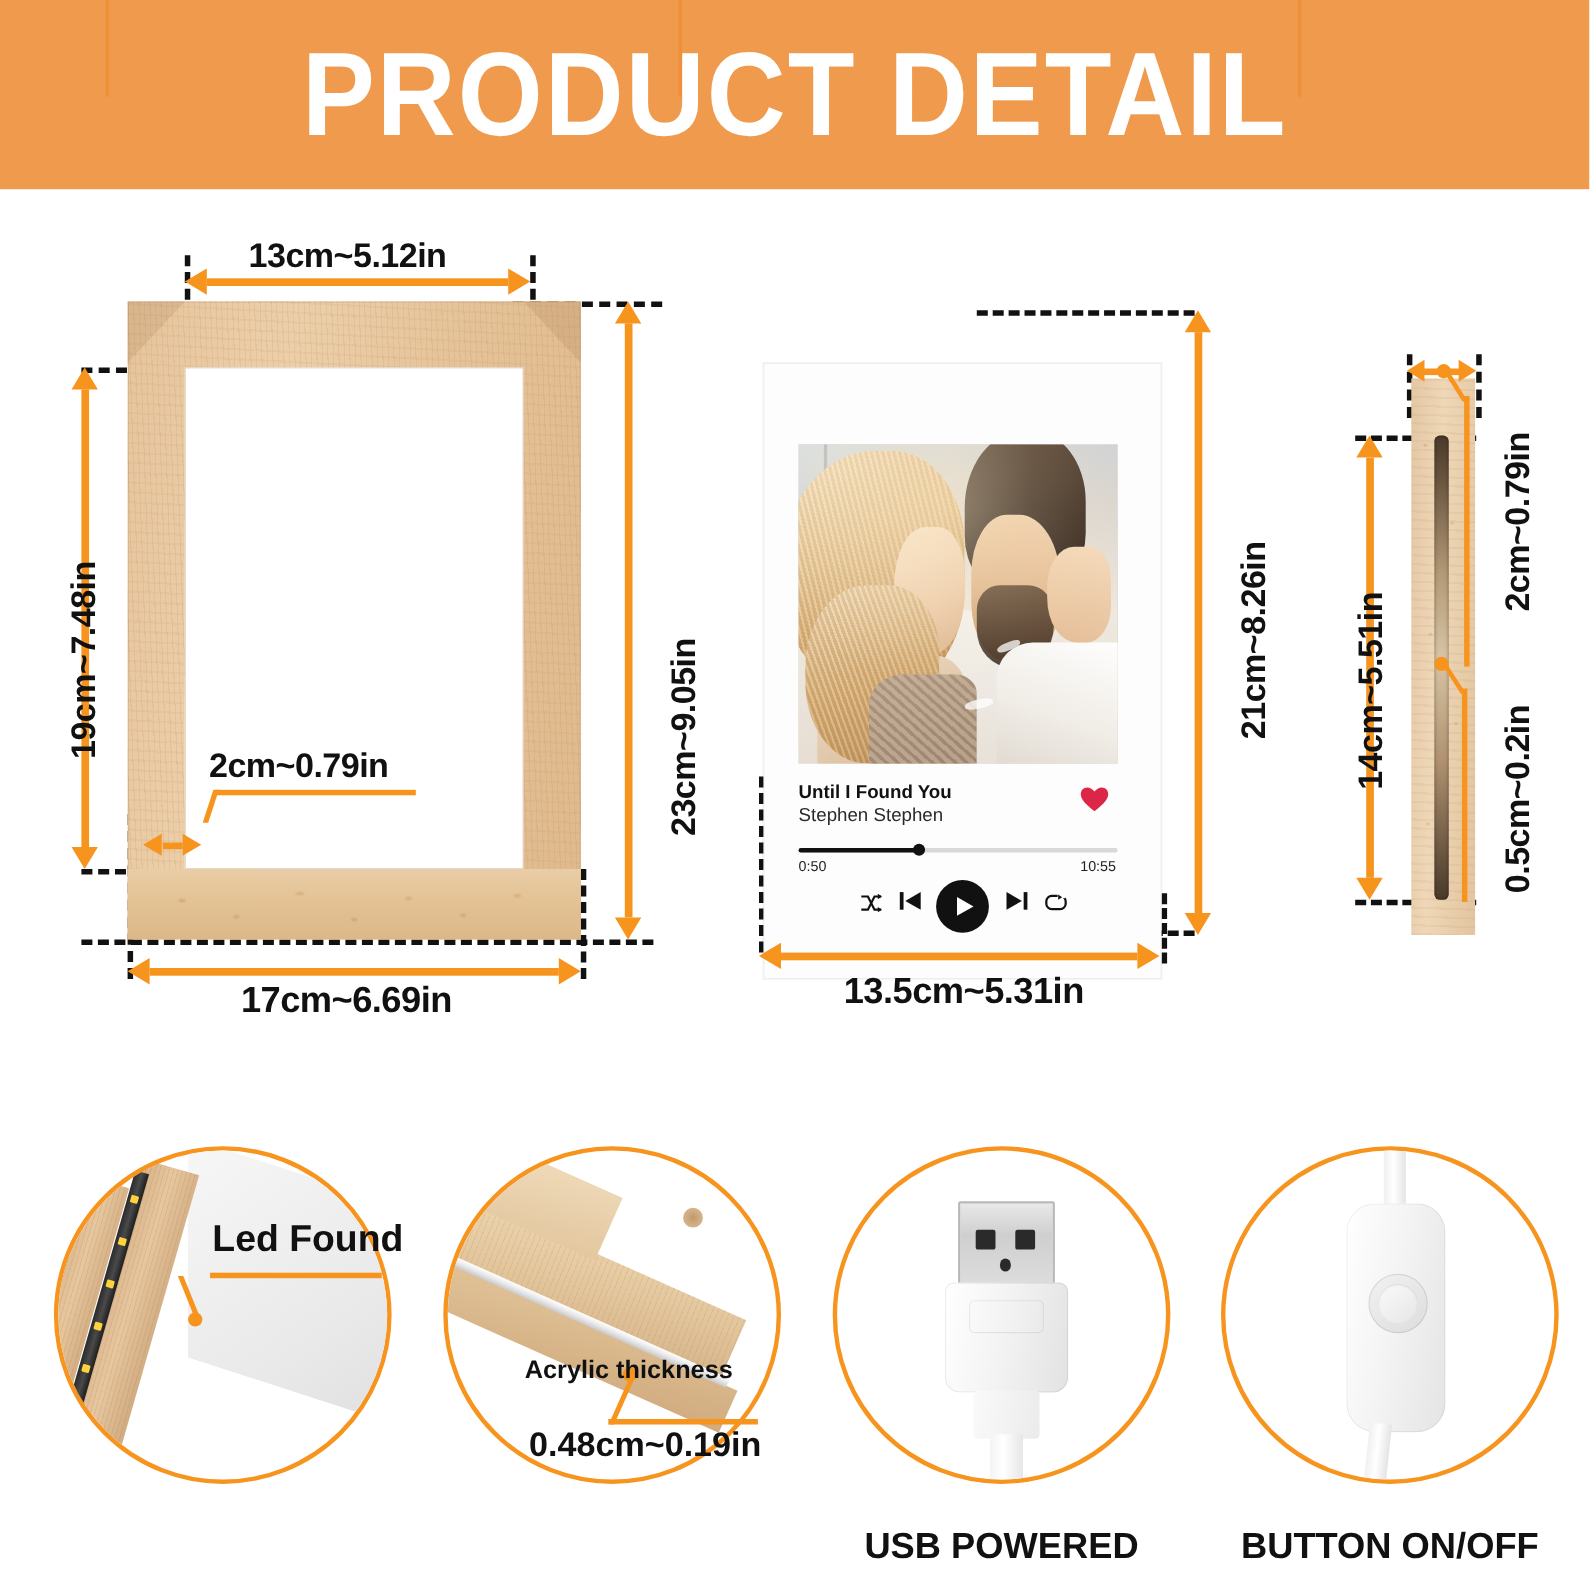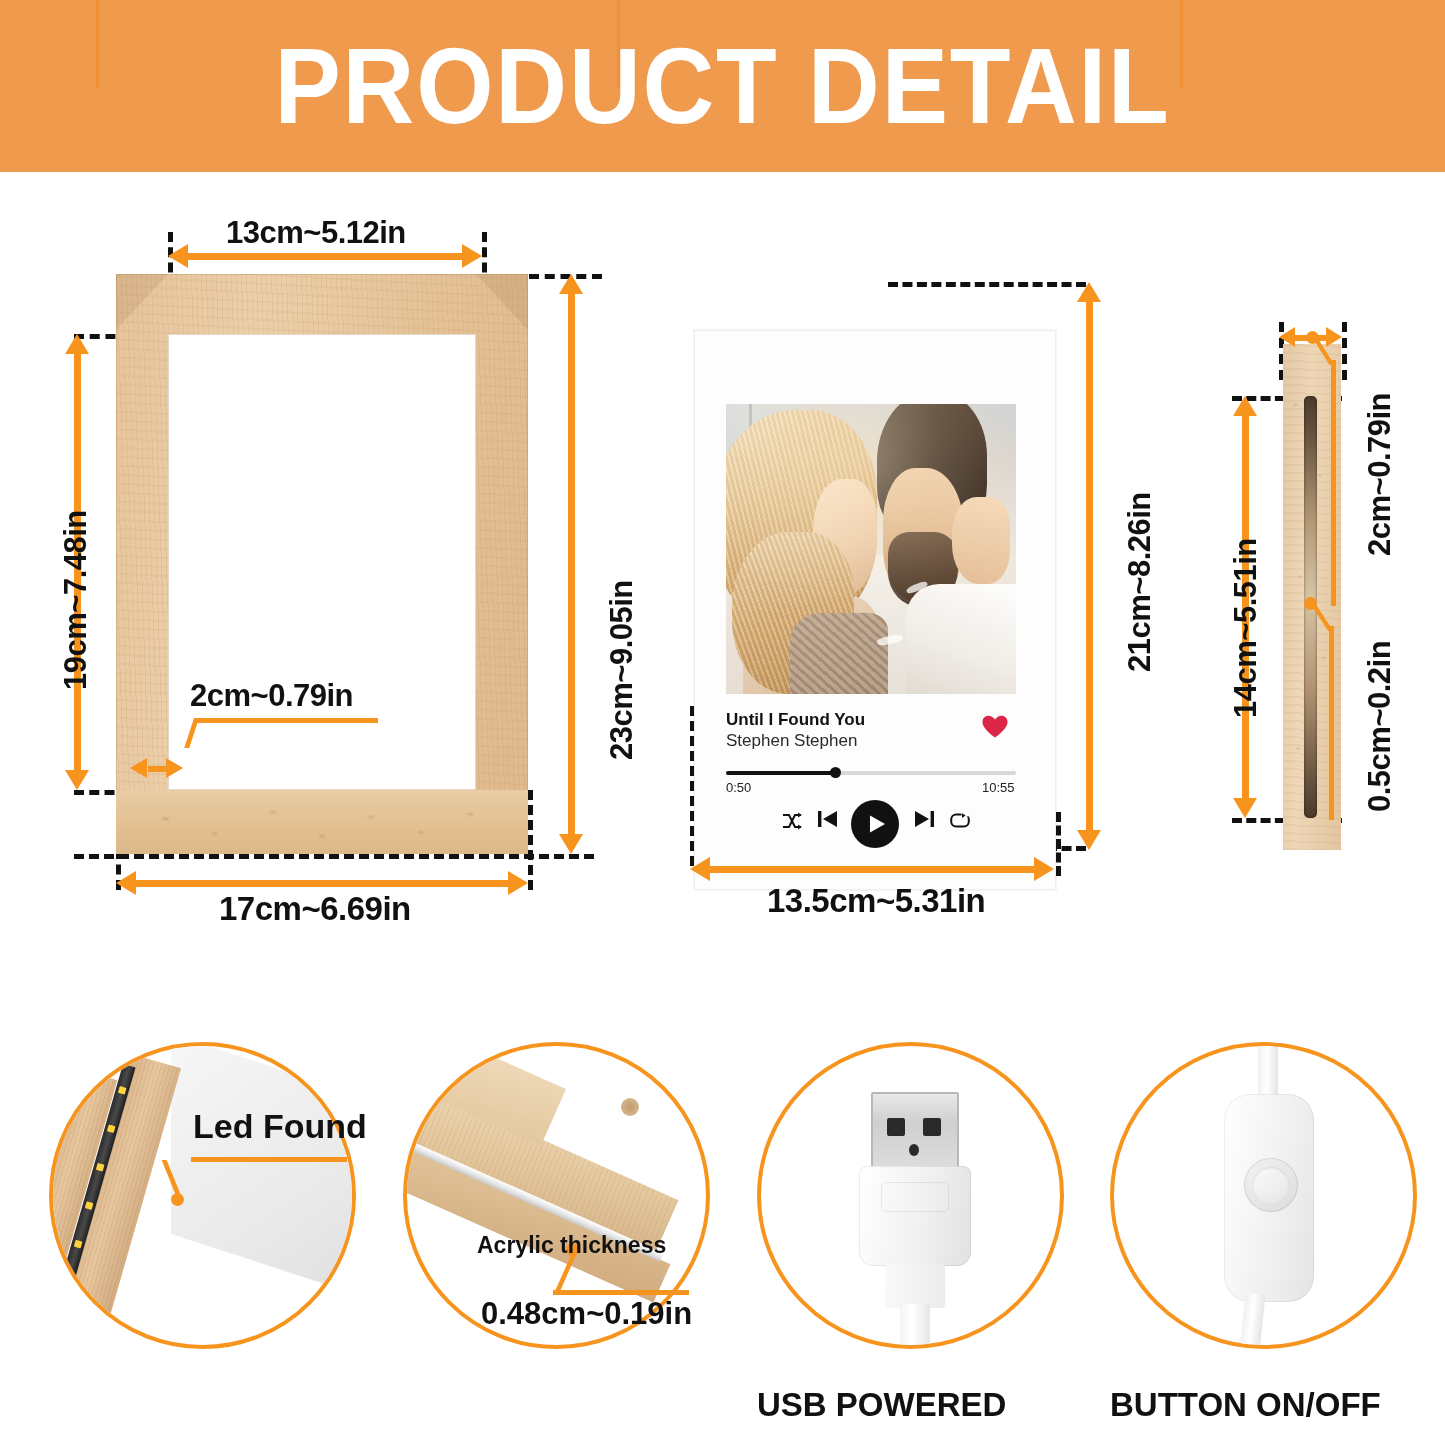--- a/index.html
+++ b/index.html
@@ -311,20 +311,21 @@
   
   .feat-circle {
     position: absolute;
     border-radius: 50%;
     border: 4px solid #F7941E;
     overflow: hidden;
     background: #ffffff;
   }
   .feat-caption {
     position: absolute;
+    text-align: center;
     font-family: "Liberation Sans Narrow", "Liberation Sans", sans-serif;
     font-weight: bold;
     color: #111111;
     white-space: nowrap;
   }
   .callout-label {
     position: absolute;
     font-family: "Liberation Sans Narrow", "Liberation Sans", sans-serif;
     font-weight: bold;
     color: #111111;

